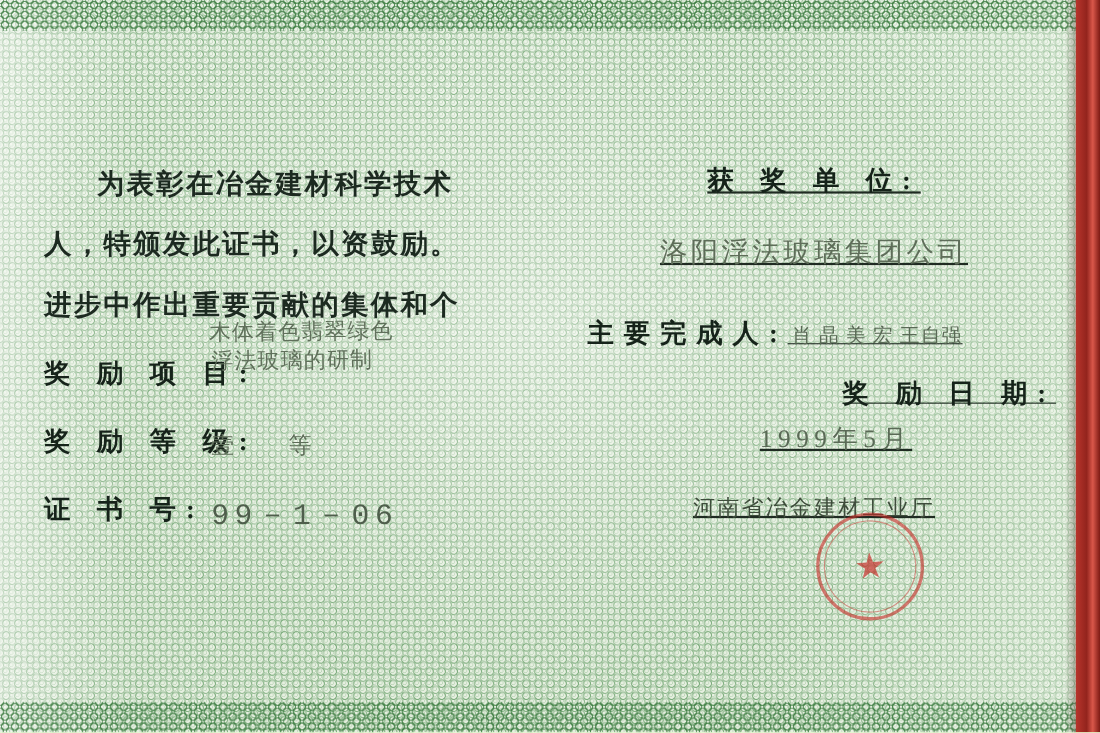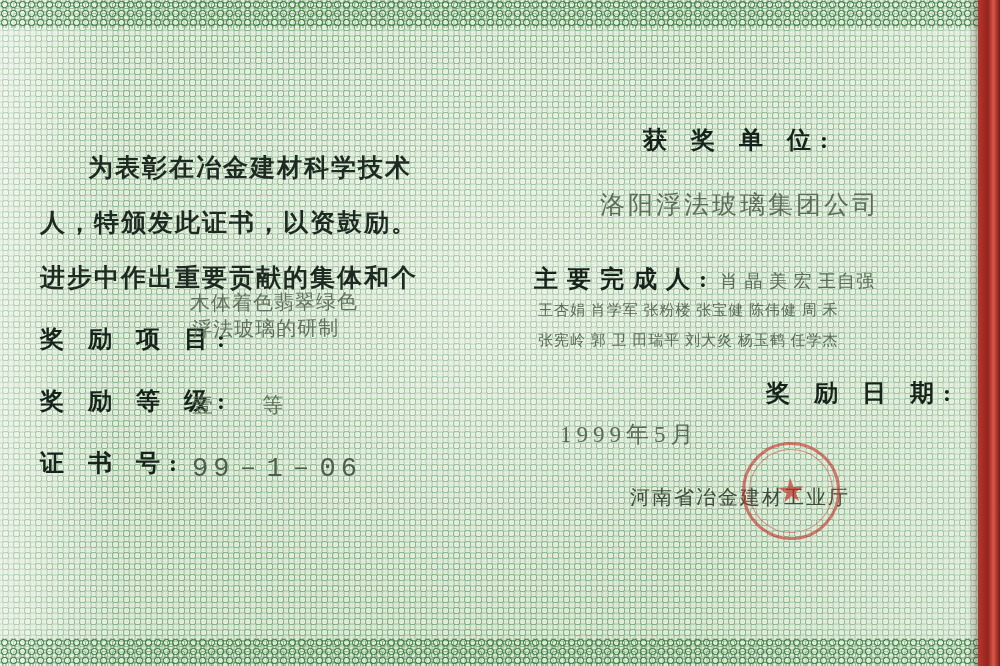--- a/index.html
+++ b/index.html
@@ -143,24 +143,25 @@
     font-size: 27px;
     letter-spacing: 5px;
     color: #4f5e4c;
     font-family: "Liberation Mono", monospace;
   }
 
   
   .right-col {
     position: absolute;
     left: 520px;
-    top: 124px;
+    top: 148px;
     width: 440px;
     color: #1f2b22;
     text-align: center;
+    text-decoration: underline;
   }
   .r-label {
     font-size: 24px;
     font-weight: 700;
     letter-spacing: 9px;
     color: #16231a;
   }
   .r-label.inline {
     display: inline-block;
   }
@@ -186,21 +187,21 @@
     padding-left: 18px;
   }
   .names .nline { display: block; white-space: nowrap; }
   .date-head {
     margin-top: 22px;
     text-align: right;
     padding-left: 24px;
   }
   .date-value {
     margin-top: 10px;
-    text-align: left;
+    text-align: center;
     font-size: 23px;
     letter-spacing: 5px;
     color: #5a6a56;
     padding-left: 40px;
   }
   .issuer {
     margin-top: 34px;
     text-align: center;
     font-size: 20px;
     letter-spacing: 2px;
@@ -279,24 +280,20 @@
     <div class="right-col">
 
       <div class="r-label">获 奖 单 位:</div>
       <div class="unit-name">洛阳浮法玻璃集团公司</div>
 
       <div class="contrib-head">
         <span class="r-label inline">主要完成人:</span>
         <span style="font-size:18px;color:#5a6a56;letter-spacing:1px;">肖 晶 美  宏 王自强</span>
       </div>
 
-      <div class="names">
-        <span class="nline">王杏娟 肖学军 张粉楼 张宝健 陈伟健 周 禾</span>
-        <span class="nline">张宪岭 郭  卫 田瑞平 刘大炎 杨玉鹤 任学杰</span>
-      </div>
 
       <div class="date-head">
         <span class="r-label">奖 励 日 期:</span>
       </div>
       <div class="date-value">1999年5月</div>
 
       <div class="issuer">河南省冶金建材工业厅</div>
 
       <div class="seal">
         <div class="ring2"></div>

